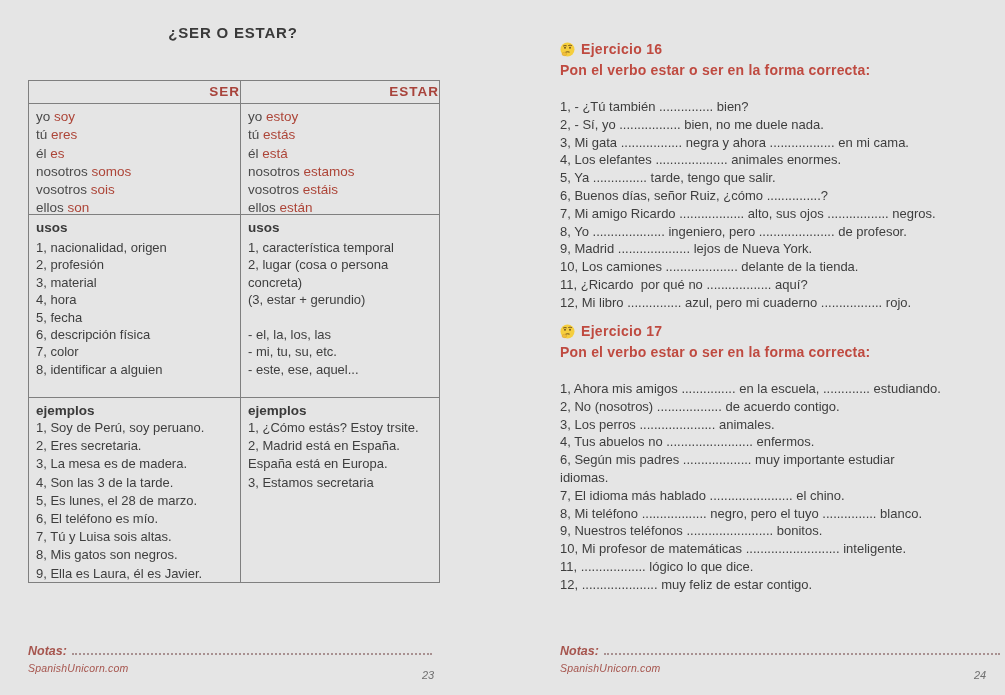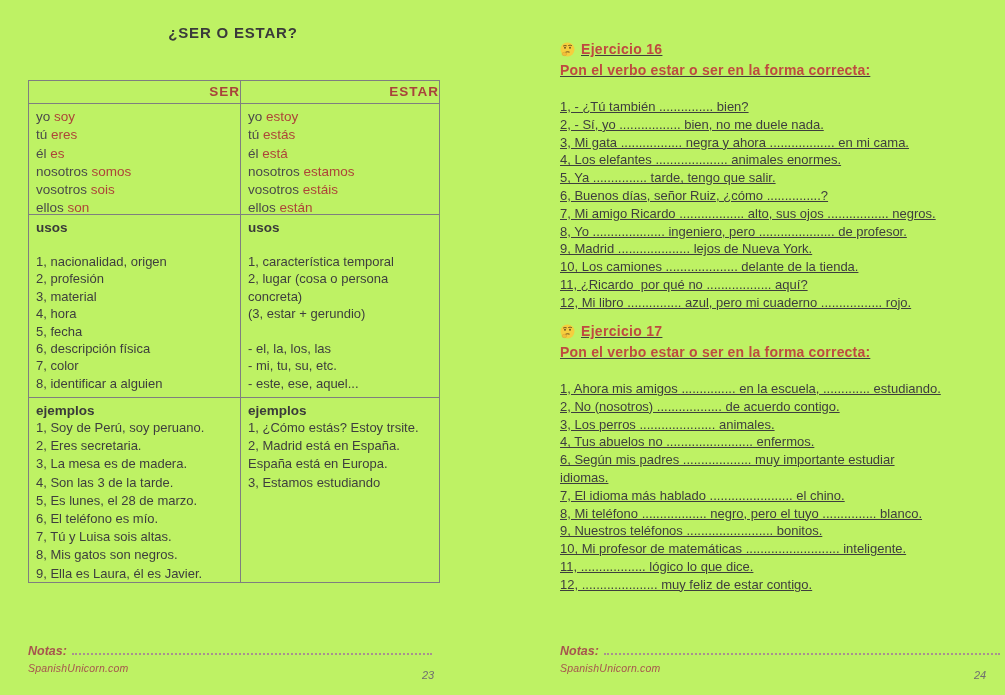--- a/index.html
+++ b/index.html
@@ -1,17 +1,17 @@
 <!DOCTYPE html>
 <html><head>
 <meta charset="utf-8">
 <style>
   html,body{margin:0;padding:0;background:#ffffff;}
   #canvas{
-    position:relative;width:1005px;height:695px;background:#bef264;
+    position:relative;width:1005px;height:695px;background:#e5e5e5;
     font-family:"Liberation Sans",sans-serif;color:#3e3e3e;overflow:hidden;
   }
   
   .page-title{
     position:absolute;left:28px;top:24px;width:410px;text-align:center;
     font-size:15px;letter-spacing:.8px;color:#3a3a3a;font-weight:600;
   }
   .grammar-table{
     position:absolute;left:28px;top:80px;width:410px;
     border:1px solid #7f7f7f;
@@ -24,25 +24,25 @@
     text-align:right;color:#a8433b;font-weight:700;font-size:13.5px;
     letter-spacing:1px;padding:3px 0 4px;
   }
   .row-conj{height:110px;}
   .row-usos{height:182px;}
   .row-ejem{height:184px;}
   .conj-line{font-size:13.5px;line-height:18.3px;white-space:pre-wrap;}
   .conj-line .pronoun{color:#4a4a4a;}
   .conj-line .verb{color:#ad4538;}
   .cell-label{font-size:13.5px;font-weight:700;color:#3a3a3a;line-height:17px;}
-  .gap-after{margin-bottom:17px;}
+  .gap-after{margin-bottom:3px;}
   .usos-line{font-size:13px;line-height:17.4px;white-space:pre-wrap;}
   .ejem-line{font-size:13px;line-height:18.2px;white-space:pre-wrap;}
   
-  .exercise{position:absolute;left:560px;width:438px;text-decoration:underline;}
+  .exercise{position:absolute;left:560px;width:438px;}
   .ex-0{top:40px;}
   .ex-1{top:322px;}
   .ex-title-row{display:flex;align-items:center;gap:6px;height:18px;}
   .ex-title{color:#bf4a40;font-size:14px;font-weight:700;letter-spacing:.3px;}
   .ex-instruction{color:#bf4a40;font-size:14px;font-weight:700;margin-top:3px;line-height:18px;letter-spacing:.2px;}
   .ex-items{margin-top:19px;}
   .ex-item{font-size:13px;line-height:17.8px;color:#3e3e3e;white-space:pre-wrap;}
   .emoji{flex:0 0 auto;}
   
   .footer{position:absolute;top:644px;}
@@ -128,21 +128,21 @@
             <div class="ejem-line">8, Mis gatos son negros.</div>
             <div class="ejem-line">9, Ella es Laura, él es Javier.</div>
           </div>
       </div>
       <div class="t-cell">
         <div class="cell-label">ejemplos</div>
         <div>
             <div class="ejem-line">1, ¿Cómo estás? Estoy trsite.</div>
             <div class="ejem-line">2, Madrid está en España.
 España está en Europa.</div>
-            <div class="ejem-line">3, Estamos estudiando</div>
+            <div class="ejem-line">3, Estamos secretaria</div>
           </div>
       </div>
     </div>
   </div>
 
   <div class="footer footer-left">
     <div class="notas-row">
       <span class="notas-label">Notas:</span>
       <span class="notas-leader"></span>
     </div>

